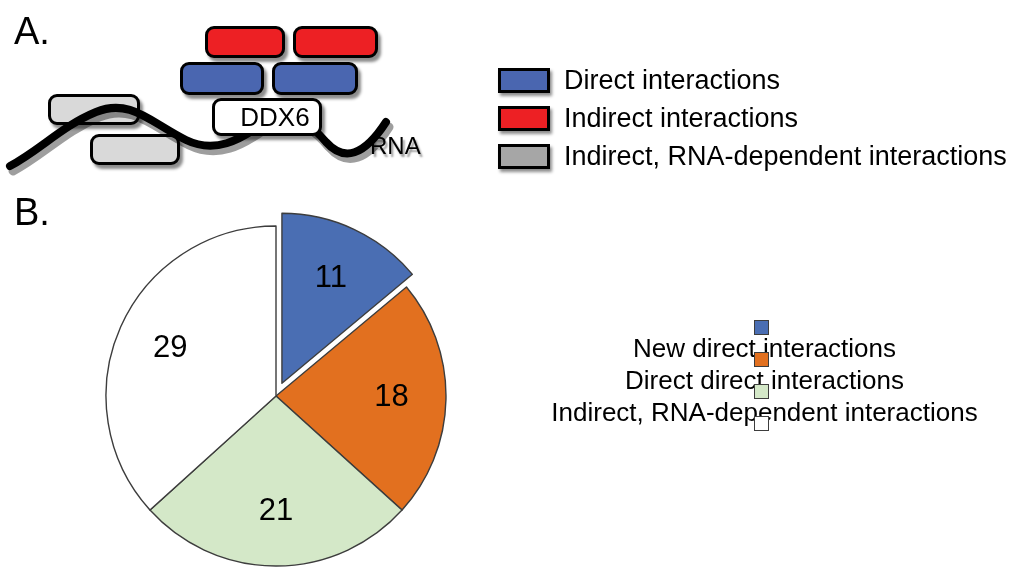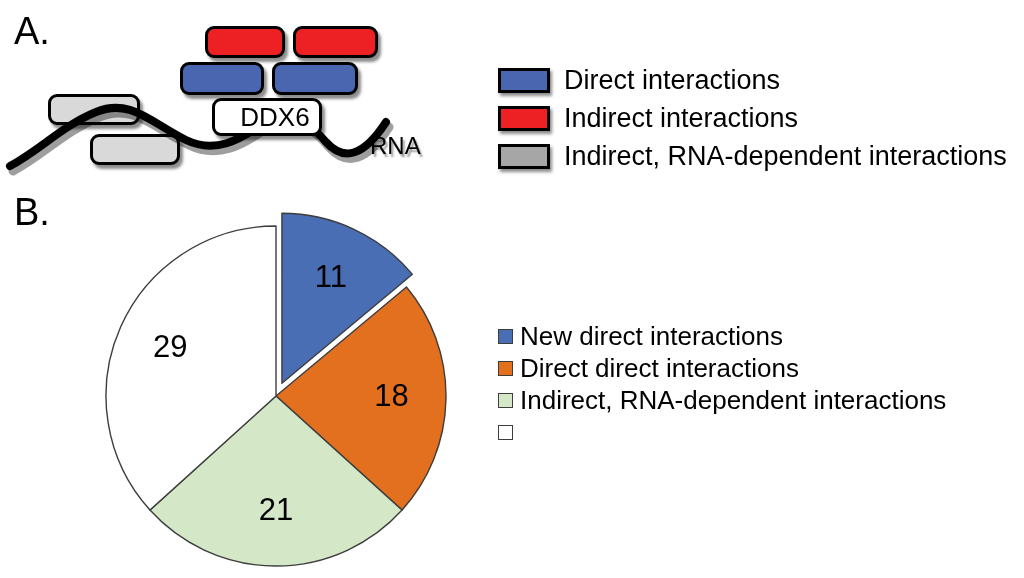--- a/index.html
+++ b/index.html
@@ -135,20 +135,21 @@
   #legend-b {
     position: absolute;
     left: 498px;
     top: 320px;
     width: 526px;
   }
   #legend-b .legend-row {
     display: flex;
     align-items: center;
     height: 32px;
+    flex-direction: column;
   }
   #legend-b .swatch {
     box-sizing: border-box;
     width: 15px;
     height: 15px;
     border: 1.5px solid #3d3d3d;
     flex: 0 0 auto;
   }
   #legend-b .legend-text {
     margin-left: 7px;

